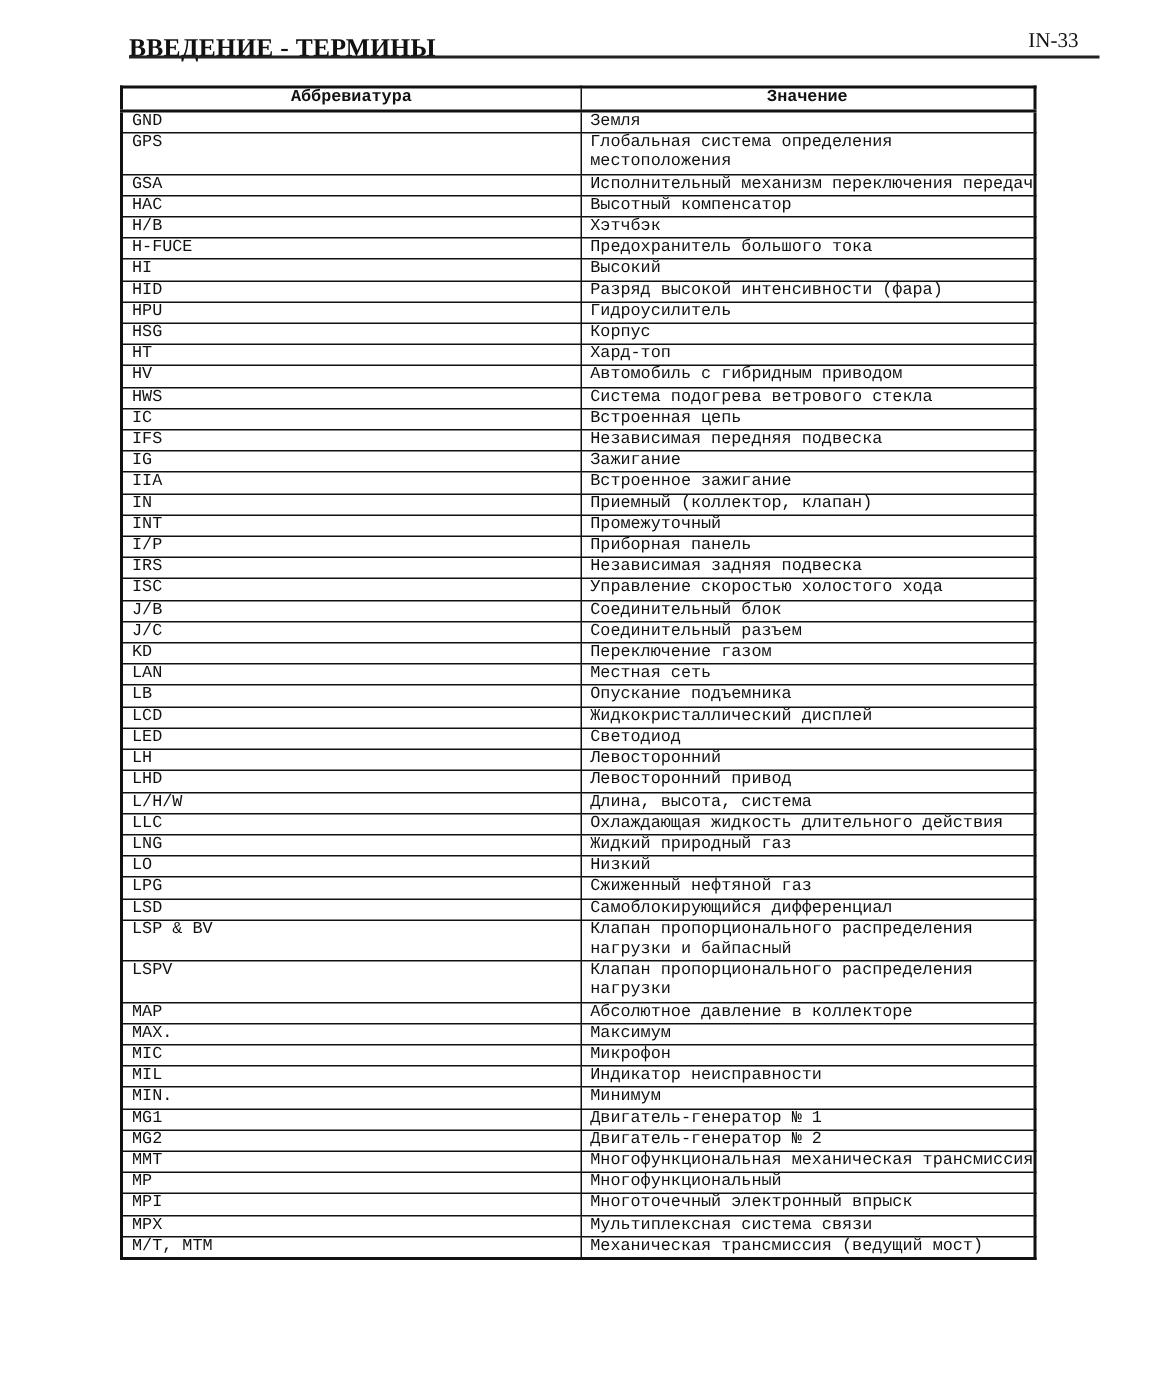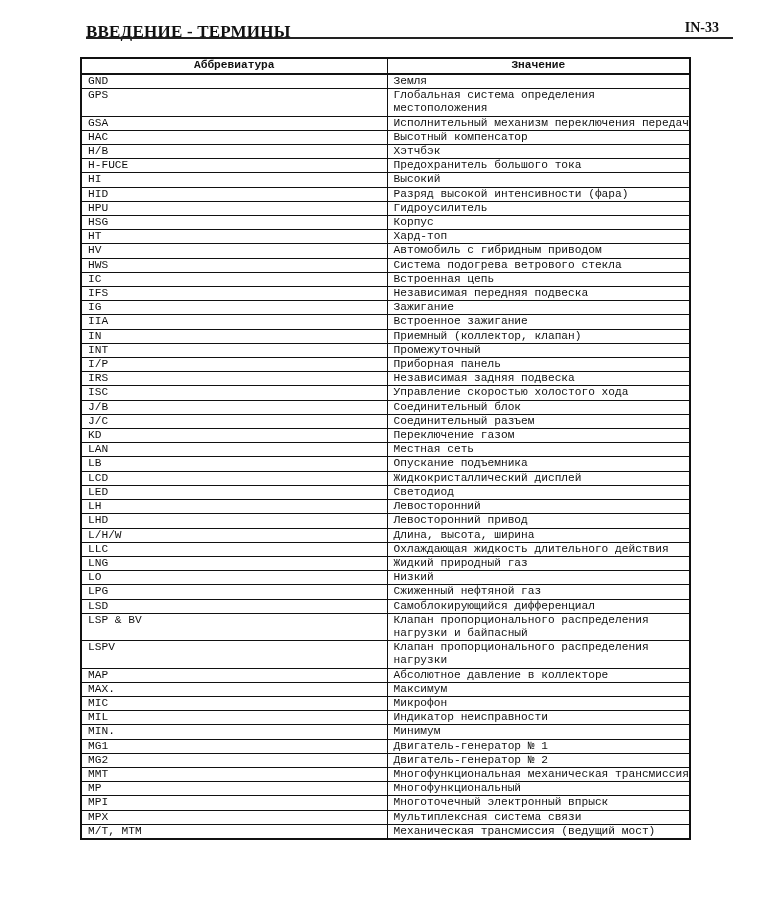--- a/index.html
+++ b/index.html
@@ -1,20 +1,20 @@
 <!DOCTYPE html>
 <html><head>
 <meta charset="utf-8">
 <style>
   html, body { margin: 0; padding: 0; background: #ffffff; }
   body { width: 772px; height: 924px; position: relative; overflow: hidden;
          font-family: "Liberation Serif", "DejaVu Serif", serif; color: #111; }
   .page-header { position: absolute; left: 86px; top: 20px; width: 647px; height: 18px; }
   .page-header .section { position: absolute; left: 0; top: 2px; font-size: 17px; font-weight: bold; letter-spacing: 0.2px; }
-  .page-header .pagenum { position: absolute; right: 14px; top: 0; font-size: 14px; font-weight: bold; }
+  .page-header .pagenum { position: absolute; right: 14px; top: 0; font-size: 14px; font-weight: normal; }
   .header-rule { position: absolute; left: 86px; top: 37px; width: 647px; height: 2px; background: #222; }
   table.terms { position: absolute; left: 80px; top: 57px; width: 609px; border-collapse: collapse; table-layout: fixed; }
   table.terms col.c1 { width: 306px; }
   table.terms col.c2 { width: 303px; }
   table.terms th, table.terms td { border: 1px solid #111; padding: 0 0 0 6px; font-size: 11.2px; line-height: 13.2px; height: 13.2px; vertical-align: top; text-align: left; white-space: normal; }
   table.terms th { font-weight: bold; text-align: center; padding: 0; height: 14px; border-bottom: 2px solid #111; }
   table.terms tr.first td { border-top: 2px solid #111; }
   table.terms { border: 2px solid #111; font-family: Liberation Mono, monospace; }
 </style>
 </head>
@@ -157,21 +157,21 @@
       <tr>
         <td>LH</td>
         <td>Левосторонний</td>
       </tr>
       <tr>
         <td>LHD</td>
         <td>Левосторонний привод</td>
       </tr>
       <tr>
         <td>L/H/W</td>
-        <td>Длина, высота, ширина</td>
+        <td>Длина, высота, система</td>
       </tr>
       <tr>
         <td>LLC</td>
         <td>Охлаждающая жидкость длительного действия</td>
       </tr>
       <tr>
         <td>LNG</td>
         <td>Жидкий природный газ</td>
       </tr>
       <tr>

